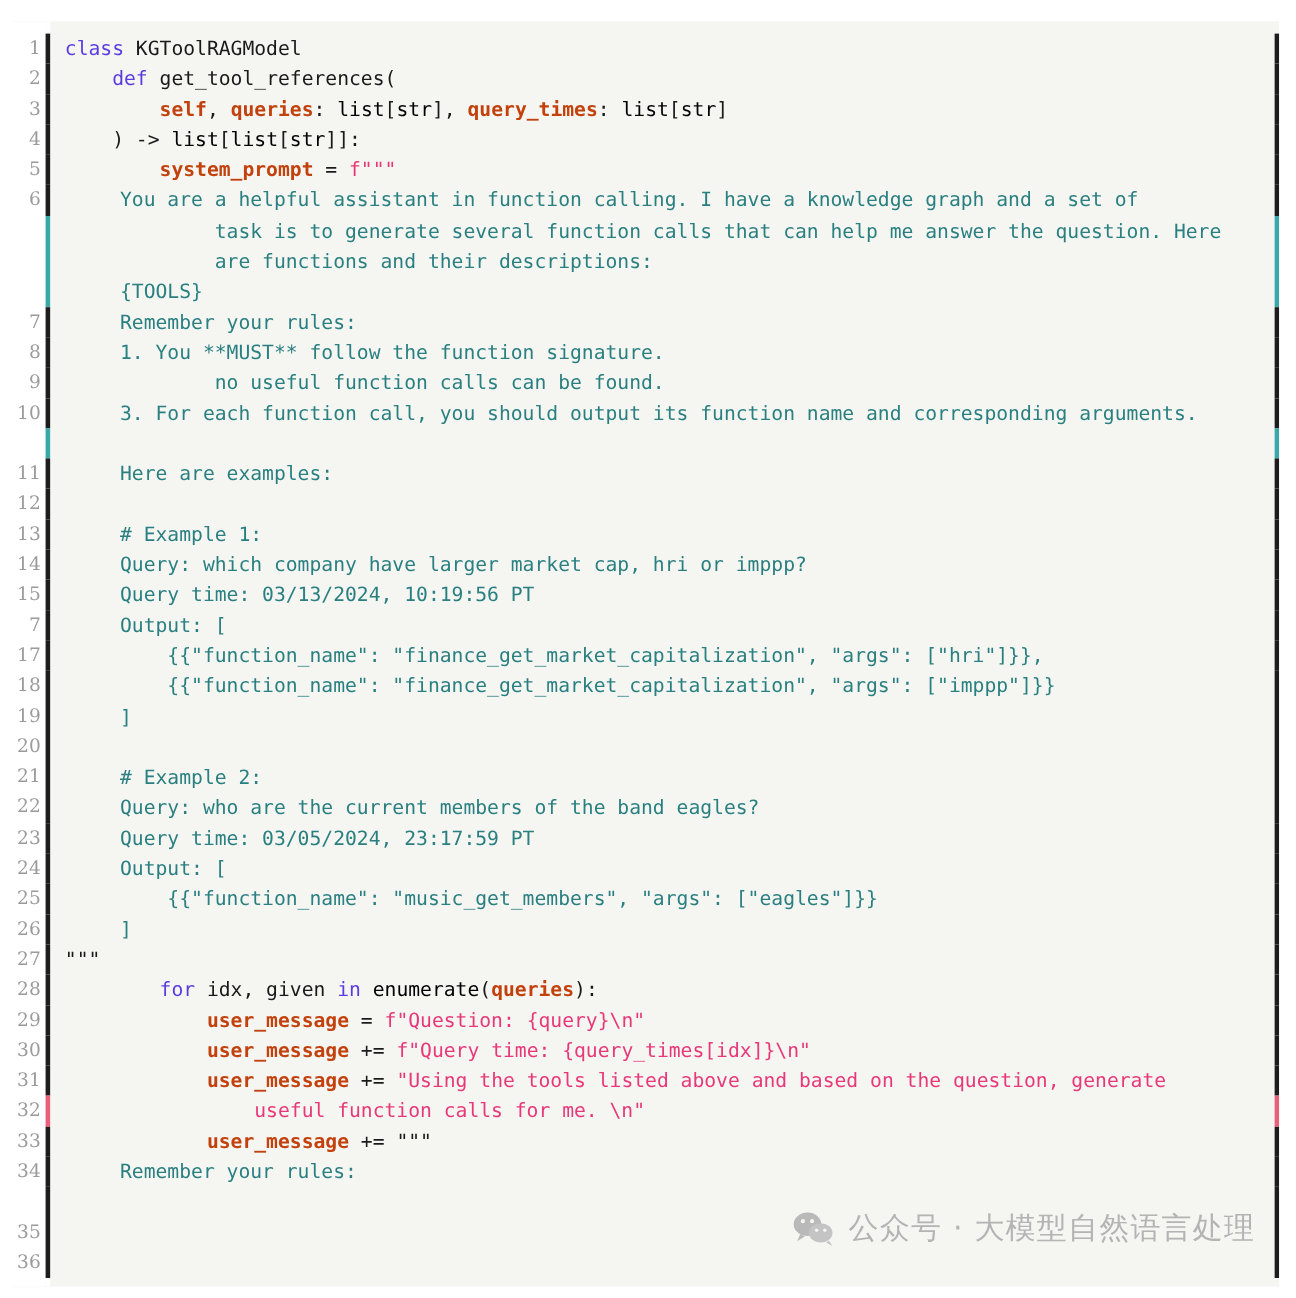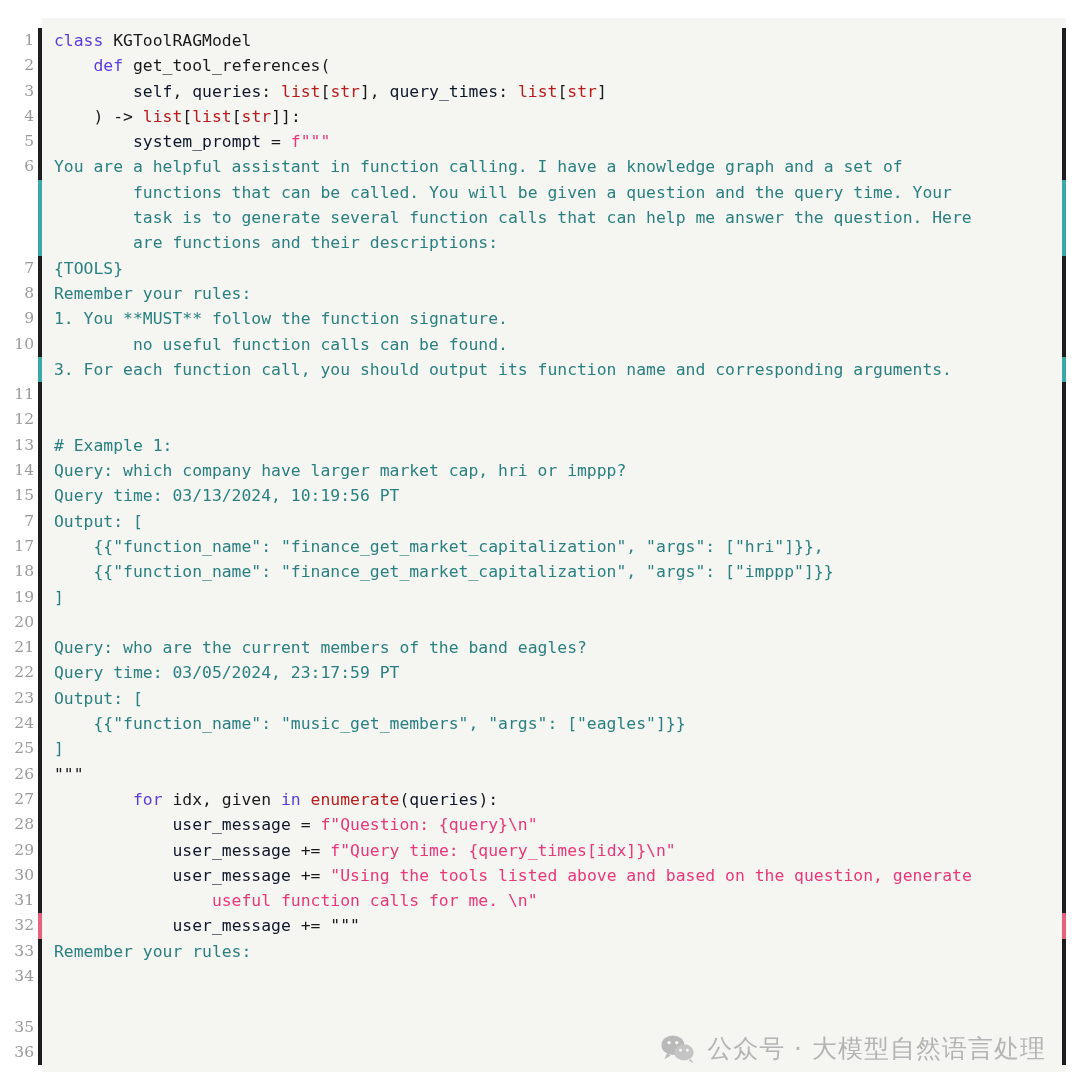--- a/index.html
+++ b/index.html
@@ -92,32 +92,32 @@
   .rrail {
     flex: 0 0 auto;
     width: 4px;
     padding-top: 10px;
     box-sizing: border-box;
     background: #f5f5f2;
   }
 
   
   .kw   { color: #5b3ce0; }           
-  .typ  { color: #b91c1c; text-align: right; }           
-  .var  { color: #0f172a; }           
+  .typ  { color: #000000; text-align: right; }           
+  .var  { color: #c2410c; font-weight: bold; }           
   .str  { color: #e8387a; }           
-  .doc  { color: #2a8080; }           
+  .doc  { color: #2a8080; margin-left: 46px; }           
   .plain{ color: #1a1a1a; }
   .punc { color: #1a1a1a; }
 
   
   .watermark {
     position: absolute;
     right: 34px;
-    bottom: 17px;
+    bottom: 42px;
     display: flex;
     align-items: center;
     gap: 12px;
     color: #b4b4b4;
     font-family: "DejaVu Sans", "Liberation Sans", sans-serif;
     font-size: 25px;
     letter-spacing: 1px;
     pointer-events: none;
   }
   .wm-logo { width: 34px; height: 30px; }
@@ -217,38 +217,39 @@
         <div class="rail-seg rail-dark"></div>
       </div>
 
     <div class="code">
         <div class="line"><span class="kw">class</span><span class="plain"> </span><span class="plain">KGToolRAGModel</span></div>
         <div class="line"><span class="plain">    </span><span class="kw">def</span><span class="plain"> </span><span class="plain">get_tool_references</span><span class="punc">(</span></div>
         <div class="line"><span class="plain">        </span><span class="var">self</span><span class="punc">, </span><span class="var">queries</span><span class="punc">: </span><span class="typ">list</span><span class="punc">[</span><span class="typ">str</span><span class="punc">], </span><span class="var">query_times</span><span class="punc">: </span><span class="typ">list</span><span class="punc">[</span><span class="typ">str</span><span class="punc">]</span></div>
         <div class="line"><span class="punc">    ) -&gt; </span><span class="typ">list</span><span class="punc">[</span><span class="typ">list</span><span class="punc">[</span><span class="typ">str</span><span class="punc">]]:</span></div>
         <div class="line"><span class="plain">        </span><span class="var">system_prompt</span><span class="punc"> = </span><span class="str">f"""</span></div>
         <div class="line"><span class="doc">You are a helpful assistant in function calling. I have a knowledge graph and a set of</span></div>
-        <div class="line"><span class="doc">        functions that can be called. You will be given a question and the query time. Your</span></div>
         <div class="line"><span class="doc">        task is to generate several function calls that can help me answer the question. Here</span></div>
         <div class="line"><span class="doc">        are functions and their descriptions:</span></div>
         <div class="line"><span class="doc">{TOOLS}</span></div>
         <div class="line"><span class="doc">Remember your rules:</span></div>
         <div class="line"><span class="doc">1. You **MUST** follow the function signature.</span></div>
         <div class="line"><span class="doc">        no useful function calls can be found.</span></div>
         <div class="line"><span class="doc">3. For each function call, you should output its function name and corresponding arguments.</span></div>
         <div class="line">&nbsp;</div>
+        <div class="line"><span class="doc">Here are examples:</span></div>
         <div class="line">&nbsp;</div>
         <div class="line"><span class="doc"># Example 1:</span></div>
         <div class="line"><span class="doc">Query: which company have larger market cap, hri or imppp?</span></div>
         <div class="line"><span class="doc">Query time: 03/13/2024, 10:19:56 PT</span></div>
         <div class="line"><span class="doc">Output: [</span></div>
         <div class="line"><span class="doc">    {{"function_name": "finance_get_market_capitalization", "args": ["hri"]}},</span></div>
         <div class="line"><span class="doc">    {{"function_name": "finance_get_market_capitalization", "args": ["imppp"]}}</span></div>
         <div class="line"><span class="doc">]</span></div>
         <div class="line">&nbsp;</div>
+        <div class="line"><span class="doc"># Example 2:</span></div>
         <div class="line"><span class="doc">Query: who are the current members of the band eagles?</span></div>
         <div class="line"><span class="doc">Query time: 03/05/2024, 23:17:59 PT</span></div>
         <div class="line"><span class="doc">Output: [</span></div>
         <div class="line"><span class="doc">    {{"function_name": "music_get_members", "args": ["eagles"]}}</span></div>
         <div class="line"><span class="doc">]</span></div>
         <div class="line"><span class="plain">"""</span></div>
         <div class="line"><span class="plain">        </span><span class="kw">for</span><span class="plain"> idx, given </span><span class="kw">in</span><span class="plain"> </span><span class="typ">enumerate</span><span class="punc">(</span><span class="var">queries</span><span class="punc">):</span></div>
         <div class="line"><span class="plain">            </span><span class="var">user_message</span><span class="punc"> = </span><span class="str">f"Question: {query}\n"</span></div>
         <div class="line"><span class="plain">            </span><span class="var">user_message</span><span class="punc"> += </span><span class="str">f"Query time: {query_times[idx]}\n"</span></div>
         <div class="line"><span class="plain">            </span><span class="var">user_message</span><span class="punc"> += </span><span class="str">"Using the tools listed above and based on the question, generate</span></div>

